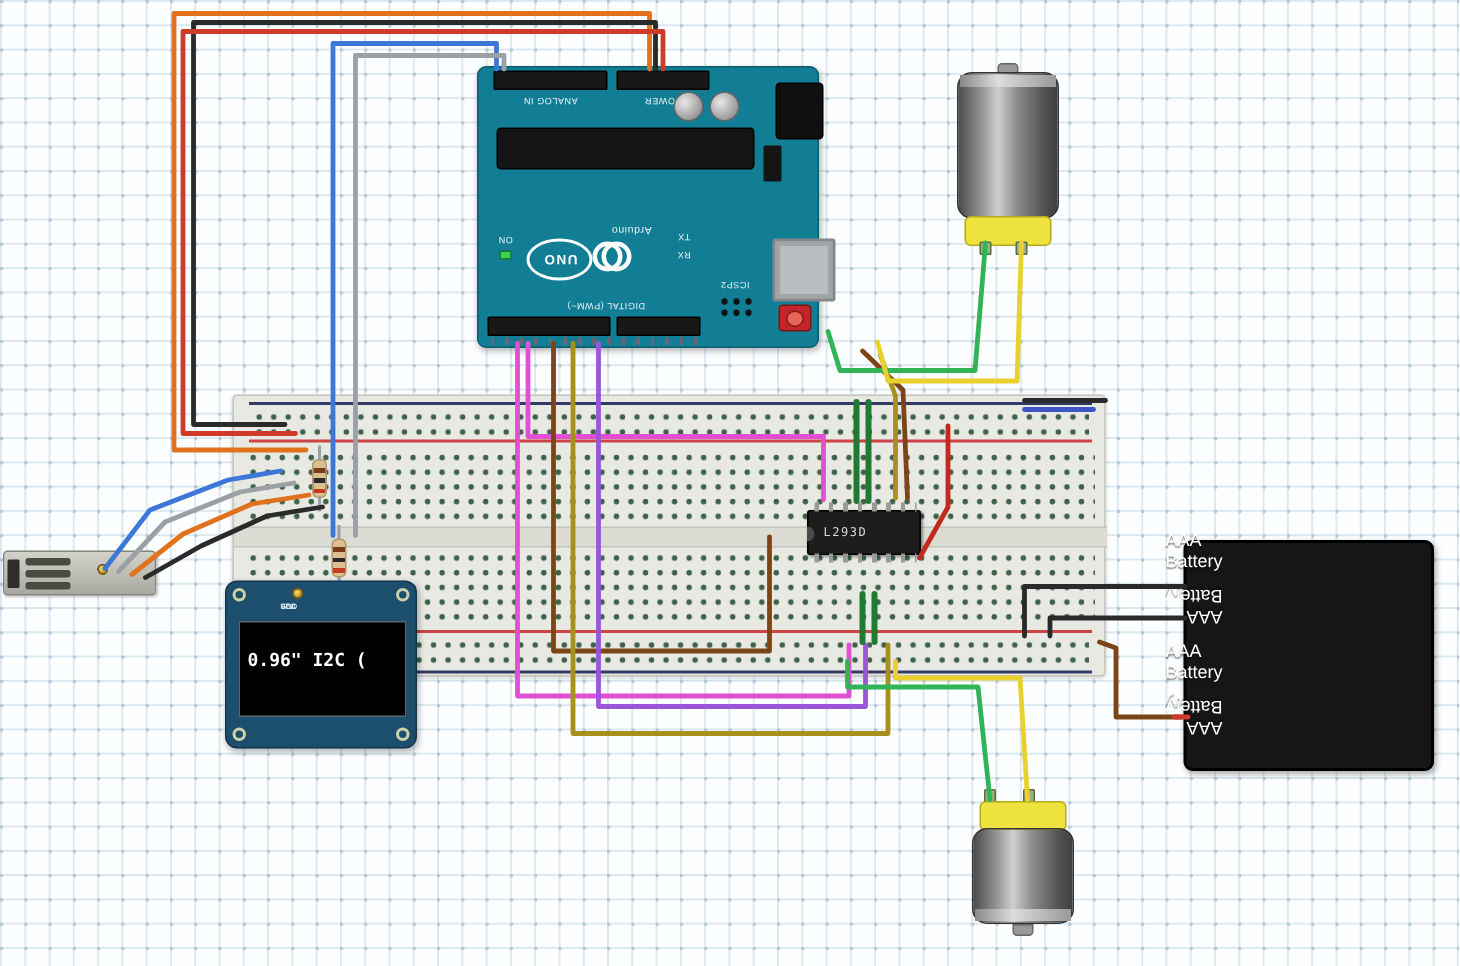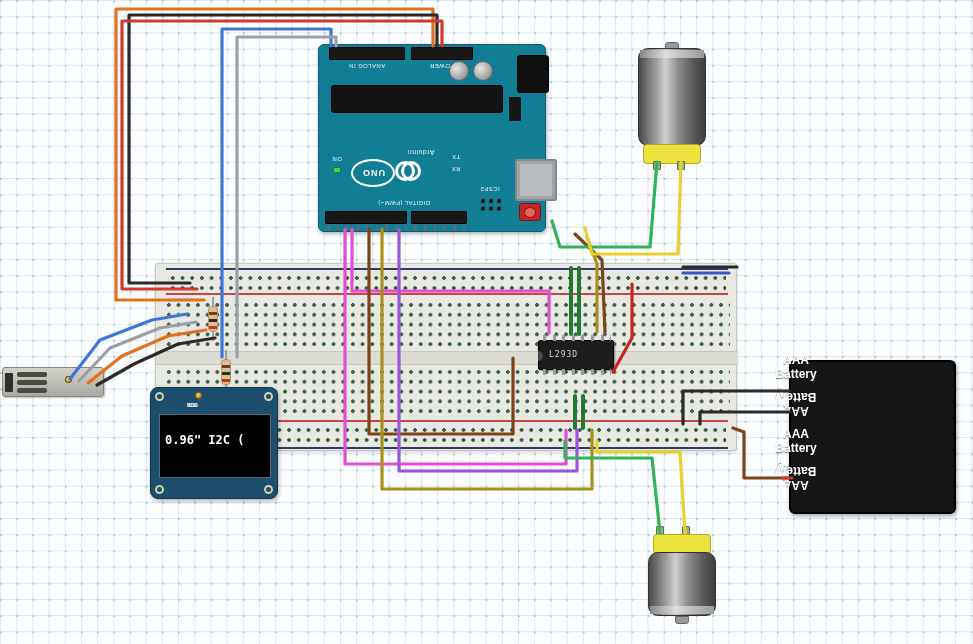--- a/index.html
+++ b/index.html
@@ -77,22 +77,22 @@
   
   .battpack{left:789px;top:360px;width:167px;height:154px;background:#161616;border:2px solid #000;
     border-radius:6px;box-shadow:1px 2px 4px rgba(0,0,0,.35);}
   .batt-row{left:5px;width:155px;height:34px;display:flex;}
   .batt-cap{position:static;width:13px;background:#0b0b0b;}
   .batt-cell{position:relative;flex:1;display:flex;align-items:center;justify-content:center;
     background:linear-gradient(180deg,#e2aa67,#c07f3b 45%,#8a5426);}
   .batt-cell::before,.batt-cell::after{content:"";position:absolute;top:4px;bottom:4px;width:4px;
     background:linear-gradient(180deg,#eee,#888);}
   .batt-cell::before{left:0;} .batt-cell::after{right:0;}
-  .batt-cell span{position:static;color:#fff;font-weight:bold;font-size:12px;
-    text-shadow:0 1px 1px rgba(0,0,0,.5);text-align:center;}
+  .batt-cell span{position:static;color:#fff;font-weight:normal;font-size:12px;
+    text-shadow:0 1px 1px rgba(0,0,0,.5);}
   .batt-flip span{transform:rotate(180deg);}
 
   
   .oled{left:150px;top:387px;width:128px;height:112px;background:#1c4f6e;border:1px solid #11364c;
     border-radius:8px;box-shadow:1px 2px 4px rgba(0,0,0,.3);}
   .oled-hole{width:9px;height:9px;border:2px solid #cdd3a6;border-radius:50%;}
   .oled-pin{position:static;width:7px;height:7px;border-radius:50%;margin-right:5px;
     background:radial-gradient(circle at 35% 35%, #f5d87a, #b8860b);border:1px solid #7a5c12;}
   .oled-pins{left:44px;top:4px;display:flex;}
   .oled-pinlabels{left:36px;top:14px;width:66px;display:flex;justify-content:space-between;}

